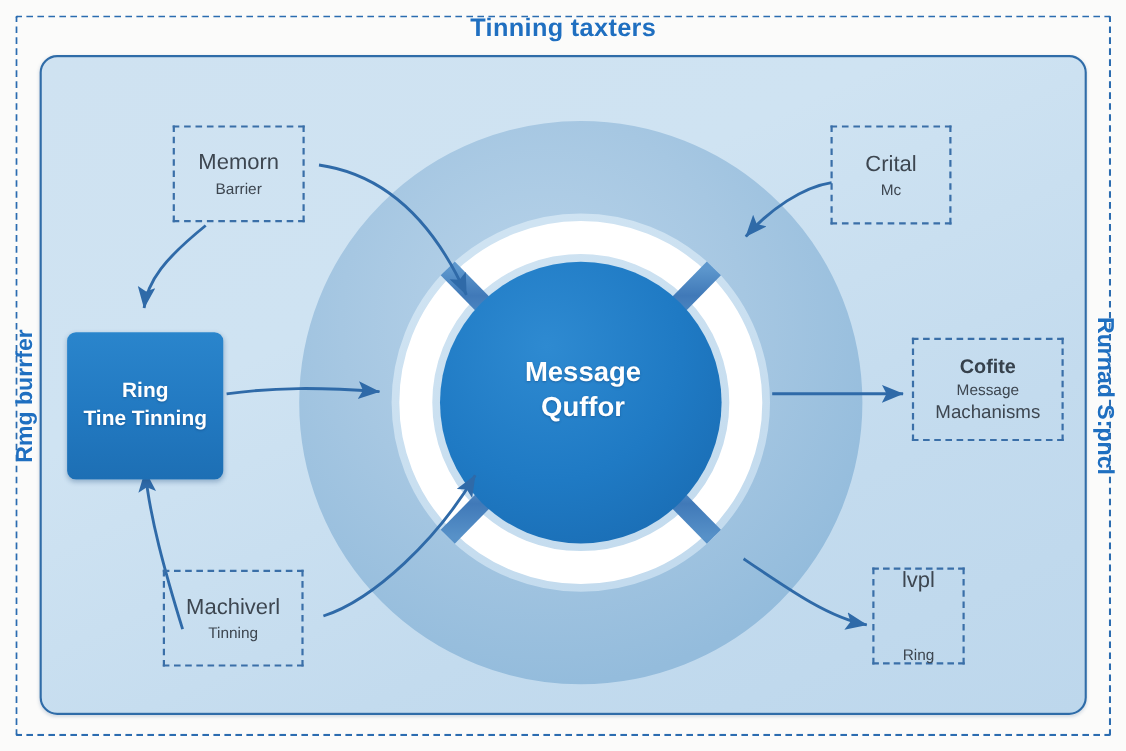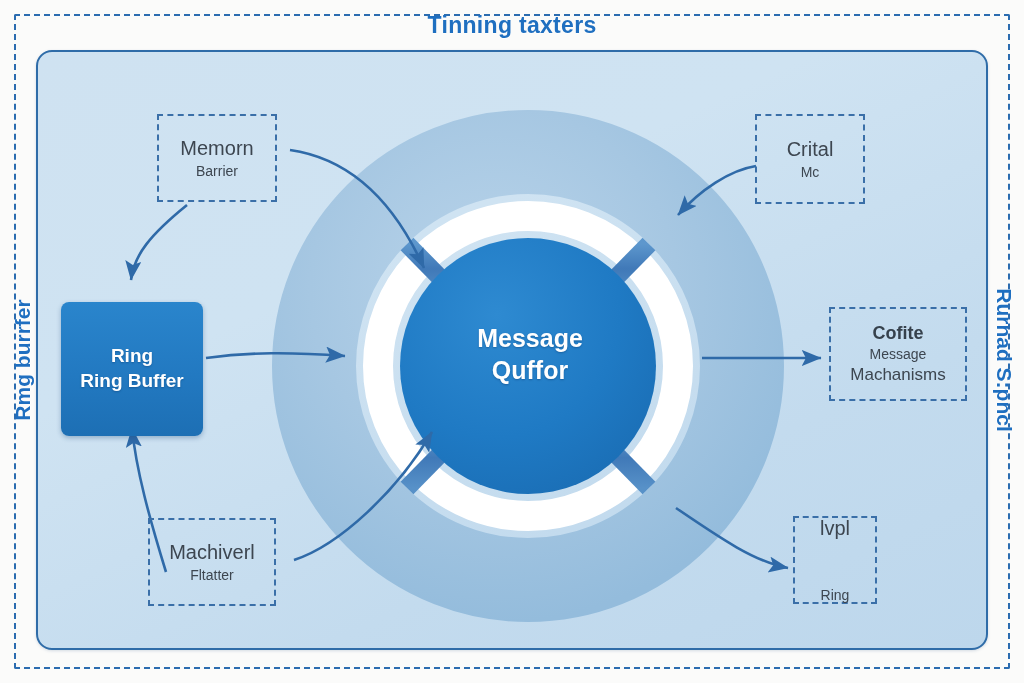--- a/index.html
+++ b/index.html
@@ -190,21 +190,21 @@
   </svg>
 
   <div class="center-label">
     <div>Message</div>
     <div>Quffor</div>
   </div>
 
   <div class="ring-box">
     <div>
       <div>Ring</div>
-      <div>Ring Buffer</div>
+      <div>Tine Tinning</div>
     </div>
   </div>
 
   <div class="dbox" id="box-memory">
     <span class="l1">Memorn</span>
     <span class="l2">Barrier</span>
   </div>
 
   <div class="dbox" id="box-critical">
     <span class="l1">Crital</span>
@@ -212,21 +212,21 @@
   </div>
 
   <div class="dbox bold-first" id="box-dynamic">
     <span class="l1">Cofite</span>
     <span class="l2">Message</span>
     <span class="l3">Machanisms</span>
   </div>
 
   <div class="dbox" id="box-machine">
     <span class="l1">Machiverl</span>
-    <span class="l2">Fltatter</span>
+    <span class="l2">Tinning</span>
   </div>
 
   <div class="dbox" id="box-lvpl">
     <span class="l1">lvpl</span>
     <span class="l2">Ring</span>
   </div>
 
 </div>
 
 </body></html>

